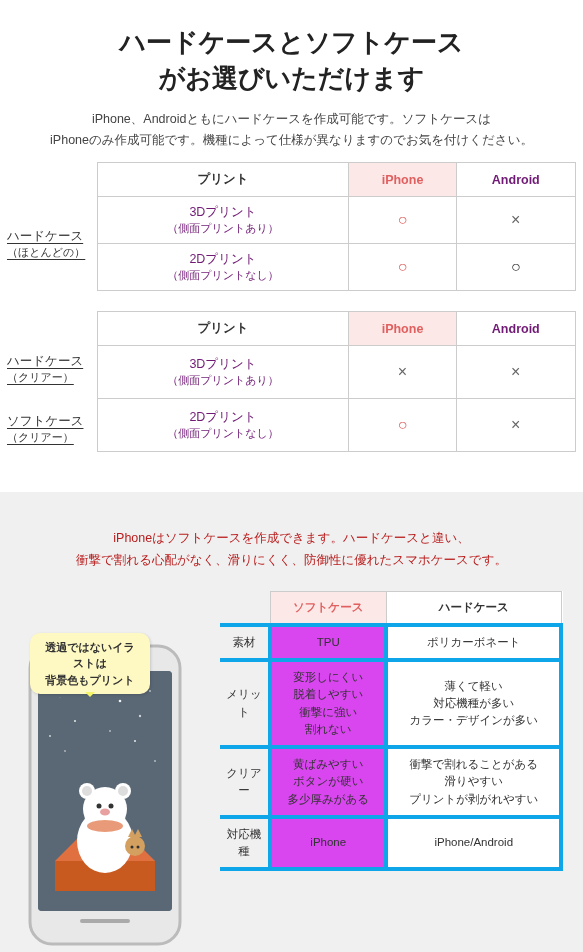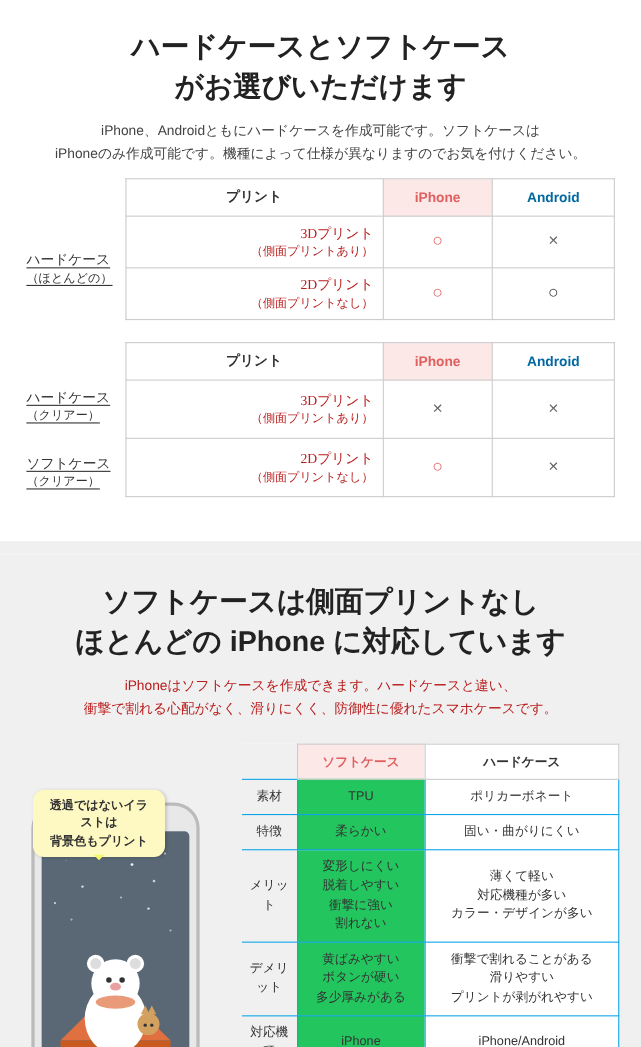--- a/index.html
+++ b/index.html
@@ -6,21 +6,21 @@
     body {
       width: 583px;
       font-family: 'Hiragino Sans', 'Hiragino Kaku Gothic ProN', 'Meiryo', sans-serif;
       background: #fff;
       font-size: 13px;
       color: #333;
     }
 
     
     .section1 {
-      padding: 24px 24px 20px;
+      padding: 24px 7px 20px;
       background: #fff;
     }
     .main-title {
       text-align: center;
       font-size: 26px;
       font-weight: bold;
       line-height: 1.4;
       margin-bottom: 12px;
       color: #222;
     }
@@ -51,37 +51,36 @@
       font-weight: bold;
       border: 1px solid #ccc;
       background: #fff;
     }
     .table1 thead th.iphone-header {
       background: #fde8e8;
       color: #e06060;
     }
     .table1 thead th.android-header {
       background: #fff;
-      color: #0369a1;
+      color: #701a75;
     }
     .table1 thead th.print-header {
       background: #fff;
       color: #333;
     }
     .table1 tbody td {
       padding: 7px 8px;
       border: 1px solid #ccc;
       text-align: center;
       vertical-align: middle;
     }
     .table1 tbody td.left-label {
-      text-align: right;
+      text-align: center;
       font-weight: normal;
-      color: #b91c1c;
-      font-family: Liberation Serif, serif;
+      color: #701a75;
     }
     .row-label-cell {
       border: none !important;
       text-align: left !important;
       font-size: 12.5px;
       vertical-align: middle;
       padding-left: 0 !important;
       white-space: nowrap;
     }
     .row-label-cell span {
@@ -183,39 +182,39 @@
     .comparison-table thead th.soft-col {
       background: #fde8e8;
       color: #e06060;
     }
     .comparison-table thead th.hard-col {
       background: #fff;
       color: #333;
     }
     .comparison-table tbody td {
       padding: 7px 5px;
-      border: 1px solid #0ea5e9;
+      border: 4px solid #0ea5e9;
       text-align: center;
       vertical-align: middle;
       line-height: 1.5;
     }
     .comparison-table tbody td.row-header {
       font-weight: normal;
       color: #333;
       text-align: center;
       border-left: none;
       border-right: none;
       background: #f0f0f0;
       font-size: 11.5px;
     }
     .comparison-table tbody tr td:first-child {
       border-left: none;
     }
     .soft-val {
-      background: #22c55e;
+      background: #d946ef;
     }
   </style>
 </head>
 <body>
 
 <div class="section1">
   <h1 class="main-title">ハードケースとソフトケース<br>がお選びいただけます</h1>
   <p class="subtitle-text">
     iPhone、Androidともにハードケースを作成可能です。ソフトケースは<br>
     iPhoneのみ作成可能です。機種によって仕様が異なりますのでお気を付けください。
@@ -279,21 +278,20 @@
           <td><span class="cross">×</span></td>
         </tr>
       </tbody>
     </table>
   </div>
 </div>
 
 <div class="section-separator"></div>
 
 <div class="section2">
-  <h2 class="section2-title">ソフトケースは側面プリントなし<br>ほとんどの iPhone に対応しています</h2>
   <p class="section2-subtitle">
     iPhoneはソフトケースを作成できます。ハードケースと違い、<br>
     衝撃で割れる心配がなく、滑りにくく、防御性に優れたスマホケースです。
   </p>
 
   <div class="phone-table-layout">
 
     <div class="phone-col">
       <div class="phone-wrapper">
 
@@ -365,31 +363,26 @@
             <th class="hard-col">ハードケース</th>
           </tr>
         </thead>
         <tbody>
           <tr>
             <td class="row-header">素材</td>
             <td class="soft-val">TPU</td>
             <td>ポリカーボネート</td>
           </tr>
           <tr>
-            <td class="row-header">特徴</td>
-            <td class="soft-val">柔らかい</td>
-            <td>固い・曲がりにくい</td>
-          </tr>
-          <tr>
             <td class="row-header">メリット</td>
             <td class="soft-val">変形しにくい<br>脱着しやすい<br>衝撃に強い<br>割れない</td>
             <td>薄くて軽い<br>対応機種が多い<br>カラー・デザインが多い</td>
           </tr>
           <tr>
-            <td class="row-header">デメリット</td>
+            <td class="row-header">クリアー</td>
             <td class="soft-val">黄ばみやすい<br>ボタンが硬い<br>多少厚みがある</td>
             <td>衝撃で割れることがある<br>滑りやすい<br>プリントが剥がれやすい</td>
           </tr>
           <tr>
             <td class="row-header">対応機種</td>
             <td class="soft-val">iPhone</td>
             <td>iPhone/Android</td>
           </tr>
         </tbody>
       </table>

